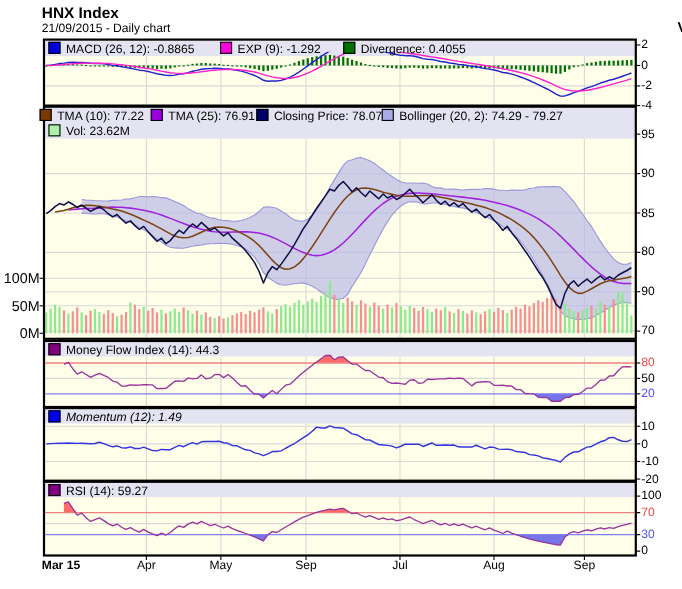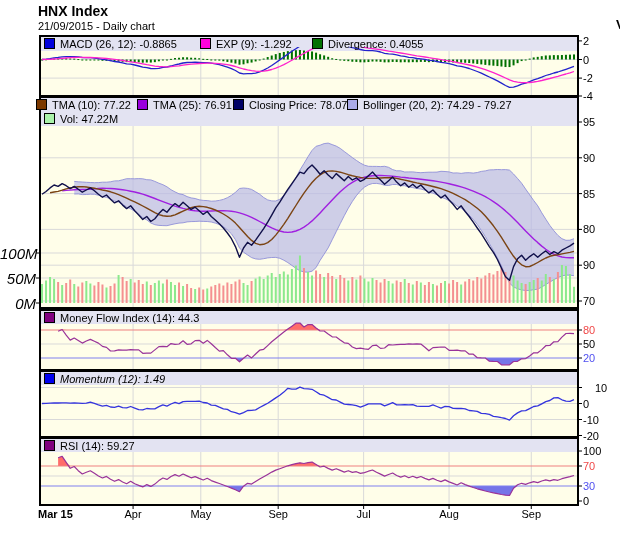--- a/index.html
+++ b/index.html
@@ -7,21 +7,21 @@
          font-family:"Liberation Sans",sans-serif;padding-left:40px;}
   .title{position:absolute;left:38px;top:3px;font-size:14px;font-weight:bold;color:#000;}
   .subtitle{position:absolute;left:38px;top:20px;font-size:11px;color:#000;}
   .brand{position:absolute;right:8px;top:17px;font-size:13px;font-weight:bold;color:#000;}
   svg{position:absolute;left:0;top:0;}
   .overlay{position:absolute;left:0;top:0;width:620px;height:535px;pointer-events:none;}
   .leg{position:absolute;font-size:11px;line-height:13px;white-space:nowrap;color:#000;}
   .sw{display:inline-block;width:9px;height:9px;border:1px solid #000;margin-right:5px;
       vertical-align:-1px;}
   .ylab{position:absolute;font-size:11px;white-space:nowrap;transform:translateY(-50%);color:#000;}
-  .vlab{position:absolute;font-size:15px;width:36px;text-align:right;transform:translateY(-50%);color:#000;font-style:italic;}
+  .vlab{position:absolute;font-size:13px;width:36px;text-align:right;transform:translateY(-50%);color:#000;}
   .xlab{position:absolute;top:508px;font-size:11px;transform:translateX(-50%);color:#000;}
   .xstart{position:absolute;top:508px;left:38px;font-size:11px;font-weight:bold;color:#000;}
 </style>
 </head>
 <body>
 
 <div class="stage">
   <div class="title">HNX Index</div>
   <div class="subtitle">21/09/2015 - Daily chart</div>
   <div class="brand">VCBS</div>
@@ -465,26 +465,26 @@
       <div class="ylab" style="left: 583px; top: 229.4px; color: rgb(0, 0, 0);">80</div>
       <div class="ylab" style="left: 583px; top: 265.2px; color: rgb(0, 0, 0);">90</div>
       <div class="ylab" style="left: 583px; top: 301px; color: rgb(0, 0, 0);">70</div>
       <div class="vlab" style="left: 0px; top: 253px;">100M</div>
       <div class="vlab" style="left: 0px; top: 278px;">50M</div>
       <div class="vlab" style="left: 0px; top: 303px;">0M</div>
       <div class="leg" style="left: 36px; top: 99px;"><span class="sw" style="background: rgb(123, 56, 0);"></span><span>TMA (10): 77.22</span></div>
       <div class="leg" style="left: 137px; top: 99px;"><span class="sw" style="background: rgb(153, 0, 221);"></span><span>TMA (25): 76.91</span></div>
       <div class="leg" style="left: 233px; top: 99px;"><span class="sw" style="background: rgb(0, 0, 102);"></span><span>Closing Price: 78.07</span></div>
       <div class="leg" style="left: 347px; top: 99px;"><span class="sw" style="background: rgb(170, 170, 232);"></span><span>Bollinger (20, 2): 74.29 - 79.27</span></div>
-      <div class="leg" style="left: 44px; top: 113px;"><span class="sw" style="background: rgb(170, 242, 170);"></span><span>Vol: 47.22M</span></div>
+      <div class="leg" style="left: 44px; top: 113px;"><span class="sw" style="background: rgb(170, 242, 170);"></span><span>Vol: 23.62M</span></div>
       <div class="ylab" style="left: 583px; top: 330px; color: rgb(240, 72, 72);">80</div>
       <div class="ylab" style="left: 583px; top: 344px; color: rgb(0, 0, 0);">50</div>
       <div class="ylab" style="left: 583px; top: 358px; color: rgb(80, 80, 240);">20</div>
       <div class="leg" style="left: 44px; top: 312px;"><span class="sw" style="background: rgb(128, 0, 128);"></span><span>Money Flow Index (14): 44.3</span></div>
-      <div class="ylab" style="left: 583px; top: 387.5px; color: rgb(0, 0, 0); margin-left: 12px;">10</div>
+      <div class="ylab" style="left: 583px; top: 387.5px; color: rgb(0, 0, 0);">10</div>
       <div class="ylab" style="left: 583px; top: 403.5px; color: rgb(0, 0, 0);">0</div>
       <div class="ylab" style="left: 583px; top: 419.5px; color: rgb(0, 0, 0);">-10</div>
       <div class="ylab" style="left: 583px; top: 435.5px; color: rgb(0, 0, 0);">-20</div>
       <div class="leg" style="left: 44px; top: 373px; font-style: italic;"><span class="sw" style="background: rgb(0, 0, 238);"></span><span>Momentum (12): 1.49</span></div>
       <div class="ylab" style="left: 583px; top: 451px; color: rgb(0, 0, 0);">100</div>
       <div class="ylab" style="left: 583px; top: 466px; color: rgb(240, 72, 72);">70</div>
       <div class="ylab" style="left: 583px; top: 486px; color: rgb(80, 80, 240);">30</div>
       <div class="ylab" style="left: 583px; top: 501px; color: rgb(0, 0, 0);">0</div>
       <div class="leg" style="left: 44px; top: 440px;"><span class="sw" style="background: rgb(128, 0, 128);"></span><span>RSI (14): 59.27</span></div>
       <div class="xlab" style="left: 133.085px;">Apr</div>

